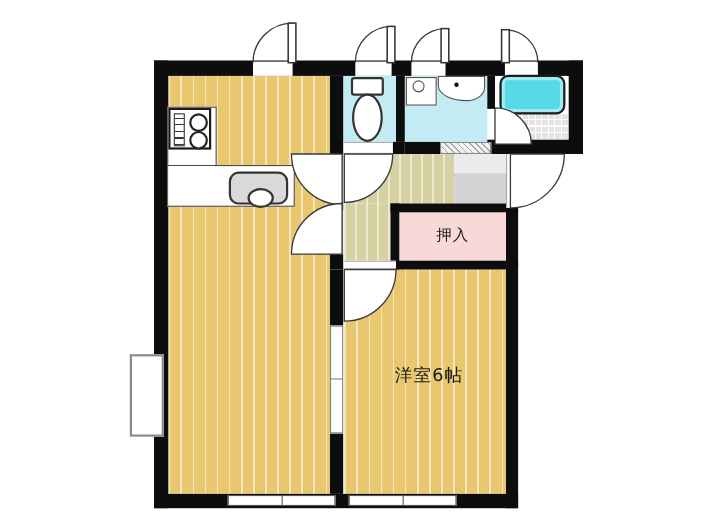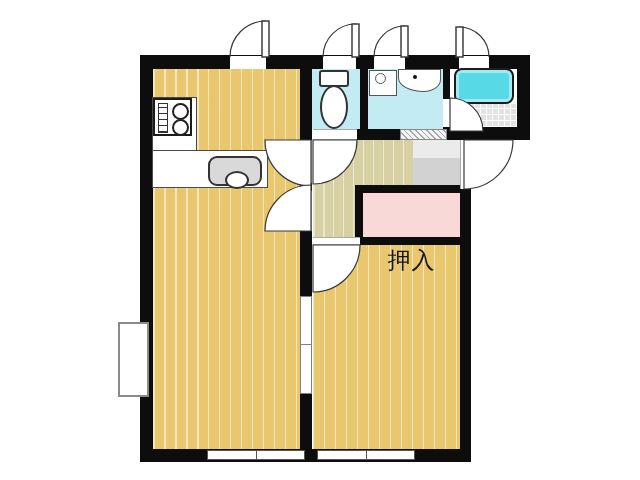--- a/index.html
+++ b/index.html
@@ -60,21 +60,21 @@
   .bowl{background:#fff;border:2px solid #333;border-radius:50%;}
   .pan{background:#fff;border:1px solid #555;}
   .pan .knob{position:absolute;left:5px;top:2px;width:9px;height:9px;border:1px solid #555;border-radius:50%;background:#fff;}
   .basin{background:#fff;border:1px solid #555;border-radius:0 0 65% 100% / 0 0 90% 100%;}
   .basin .tap{position:absolute;left:14px;top:5px;width:4px;height:4px;background:#111;border-radius:50%;}
   .tub{background:#57d9e6;border:2px solid #1d1d1d;border-radius:8px;box-shadow:inset 0 0 0 3px rgba(255,255,255,.45);}
   
   .doors{position:absolute;left:0;top:0;z-index:5;}
   
   .room-label{z-index:6;text-align:center;color:#161616;font-size:16px;letter-spacing:1px;}
-  .room-label.sm{font-size:23px;margin-top:40px;}
+  .room-label.sm{font-size:14px;}
 </style>
 </head>
 <body>
 
 <div class="canvas">
 
   <div class="abs floor-room" style="left:153px;top:69px;width:147px;height:380px;"></div>
   <div class="abs floor-room" style="left:313px;top:245px;width:147px;height:204px;"></div>
   <div class="abs floor-hall" style="left:313px;top:140px;width:100px;height:45px;"></div>
   <div class="abs floor-hall" style="left:313px;top:185px;width:42px;height:52px;"></div>
@@ -165,15 +165,16 @@
     <path d="M230 57 A36 36 0 0 1 266 21" fill="none" stroke="#3a3a3a" stroke-width="1.2"></path>
     <rect x="262" y="21" width="7" height="36" fill="#fff" stroke="#333" stroke-width="1.4"></rect>
     <path d="M323 57 A33 33 0 0 1 356 24" fill="none" stroke="#3a3a3a" stroke-width="1.2"></path>
     <rect x="352" y="24" width="7" height="33" fill="#fff" stroke="#333" stroke-width="1.4"></rect>
     <path d="M374 57 A31 31 0 0 1 405 26" fill="none" stroke="#3a3a3a" stroke-width="1.2"></path>
     <rect x="401" y="26" width="7" height="31" fill="#fff" stroke="#333" stroke-width="1.4"></rect>
     <path d="M459 27 A30 30 0 0 1 489 57" fill="none" stroke="#3a3a3a" stroke-width="1.2"></path>
     <rect x="456" y="27" width="7" height="30" fill="#fff" stroke="#333" stroke-width="1.4"></rect>
   </svg>
 
+  <div class="abs room-label" style="left:325px;top:331px;width:130px;">洋室6帖</div>
   <div class="abs room-label sm" style="left:363px;top:205px;width:97px;">押入</div>
 
 </div>
 
 </body></html>

